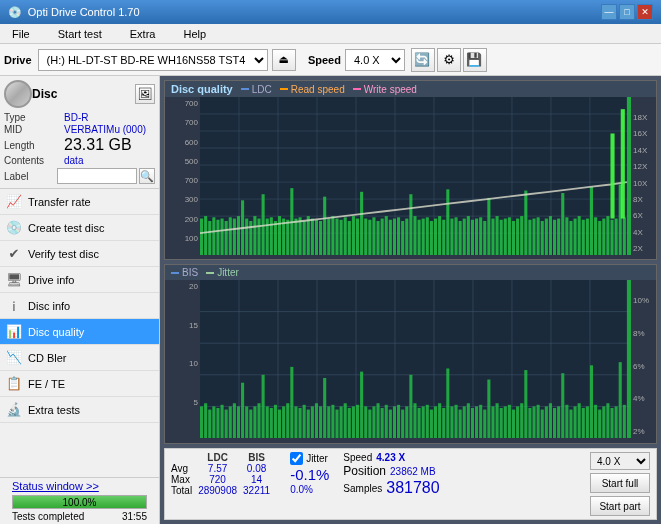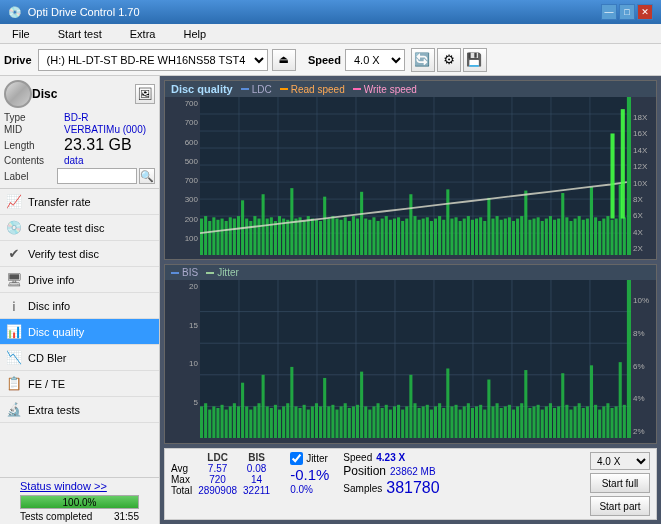--- a/index.html
+++ b/index.html
@@ -155,21 +155,21 @@
       border-bottom: 1px solid #ddd;
       gap: 6px;
     }
     .nav-item.active { background: #3399ff; color: white; }
     .nav-item.active .nav-icon { color: white; }
     .nav-icon { font-size: 13px; color: #555; width: 16px; text-align: center; }
     
     
     .status-bar {
       border-top: 1px solid #ccc;
-      padding: 2px 20px;
+      padding: 2px 12px;
     }
     .status-window-btn {
       font-size: 11px;
       color: #0000cc;
       text-decoration: underline;
       cursor: pointer;
       margin-bottom: 3px;
     }
     .progress-container {
       background: #e0e0e0;

